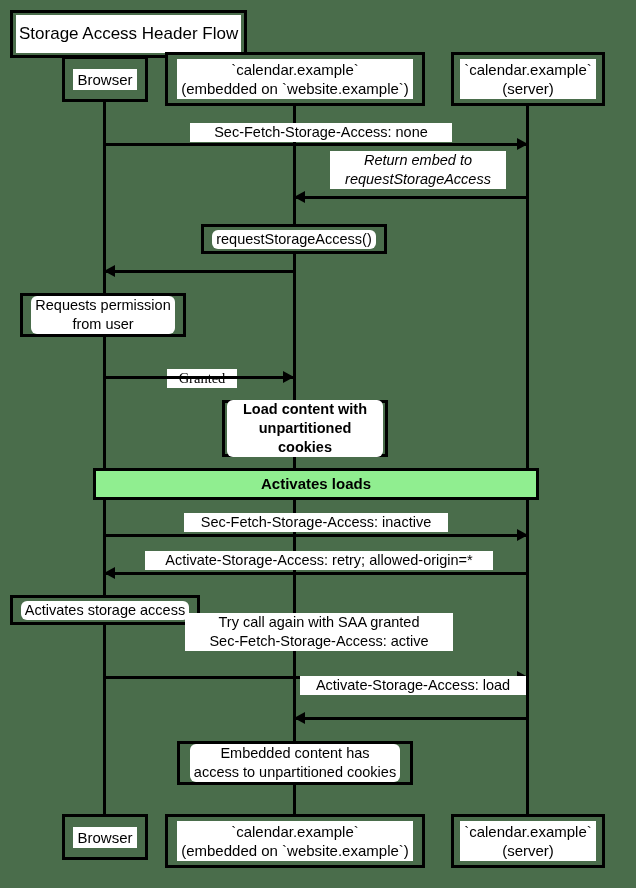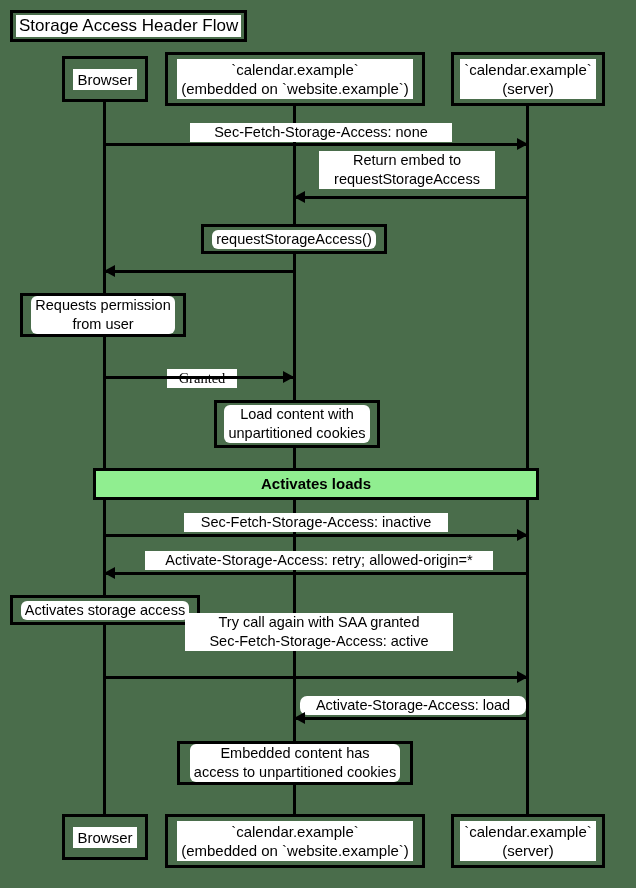--- a/index.html
+++ b/index.html
@@ -27,21 +27,21 @@
     top: 10px;
     border: 3px solid #000;
     background: #4a6d4b;
     padding: 2px 3px;
   }
   .title-box .label {
     background: #ffffff;
     color: #000;
     font-size: 17px;
     line-height: 22px;
-    padding: 0 3px;
+    padding: 8px 3px;
     white-space: nowrap;
   }
 
   
   .actor {
     position: absolute;
     box-sizing: border-box;
     border: 3px solid #000;
     background: #4a6d4b;
     display: flex;
@@ -157,42 +157,42 @@
   </div>
 
   <div class="lifeline" style="left:103px; top:102px; height:712px;"></div>
   <div class="lifeline" style="left:293px; top:106px; height:708px;"></div>
   <div class="lifeline" style="left:526px; top:106px; height:708px;"></div>
 
   <div class="msg-label" style="left:190px; top:123px; width:256px;">Sec-Fetch-Storage-Access: none</div>
   <div class="msg-line" style="left:104px; top:143px; width:424px;"></div>
   <div class="arrow-head right" style="left:517px; top:138px;"></div>
 
-  <div class="msg-label" style="left:319px; top:151px; width:170px;">Return embed to
+  <div class="msg-label" style="left:330px; top:151px; width:170px;font-style:italic;">Return embed to
 requestStorageAccess</div>
   <div class="msg-line" style="left:294px; top:196px; width:234px;"></div>
   <div class="arrow-head left" style="left:294px; top:191px;"></div>
 
   <div class="note" style="left:201px; top:224px; width:186px; height:30px;">
     <div class="label">requestStorageAccess()</div>
   </div>
 
   <div class="msg-line" style="left:104px; top:270px; width:190px;"></div>
   <div class="arrow-head left" style="left:104px; top:265px;"></div>
 
   <div class="note" style="left:20px; top:293px; width:166px; height:44px;">
     <div class="label">Requests permission
 from user</div>
   </div>
 
   <div class="msg-label" style="left:167px; top:369px; width:64px;font-family:Liberation Serif, serif;">Granted</div>
   <div class="msg-line" style="left:104px; top:376px; width:190px;"></div>
   <div class="arrow-head right" style="left:283px; top:371px;"></div>
 
-  <div class="note" style="left:214px; top:400px; width:166px; height:48px;">
+  <div class="note" style="left:222px; top:400px; width:166px; height:57px;font-weight:bold;">
     <div class="label">Load content with
 unpartitioned cookies</div>
   </div>
 
   <div class="divider" style="left:93px; top:468px; width:446px; height:32px; background:#90ee90;">
     <div class="label">Activates loads</div>
   </div>
 
   <div class="msg-label" style="left:184px; top:513px; width:258px;">Sec-Fetch-Storage-Access: inactive</div>
   <div class="msg-line" style="left:104px; top:534px; width:424px;"></div>
@@ -204,21 +204,21 @@
 
   <div class="note" style="left:10px; top:595px; width:190px; height:30px;">
     <div class="label">Activates storage access</div>
   </div>
 
   <div class="msg-label" style="left:185px; top:613px; width:262px;">Try call again with SAA granted
 Sec-Fetch-Storage-Access: active</div>
   <div class="msg-line" style="left:104px; top:676px; width:424px;"></div>
   <div class="arrow-head right" style="left:517px; top:671px;"></div>
 
-  <div class="msg-label" style="left:300px; top:696px; width:220px;border-radius:7px;">Activate-Storage-Access: load</div>
+  <div class="msg-label" style="left:300px; top:676px; width:220px;">Activate-Storage-Access: load</div>
   <div class="msg-line" style="left:294px; top:717px; width:234px;"></div>
   <div class="arrow-head left" style="left:294px; top:712px;"></div>
 
   <div class="note" style="left:177px; top:741px; width:236px; height:44px;">
     <div class="label">Embedded content has
 access to unpartitioned cookies</div>
   </div>
 
   <div class="actor" style="left:62px; top:814px; width:86px; height:46px;">
     <div class="label">Browser</div>

